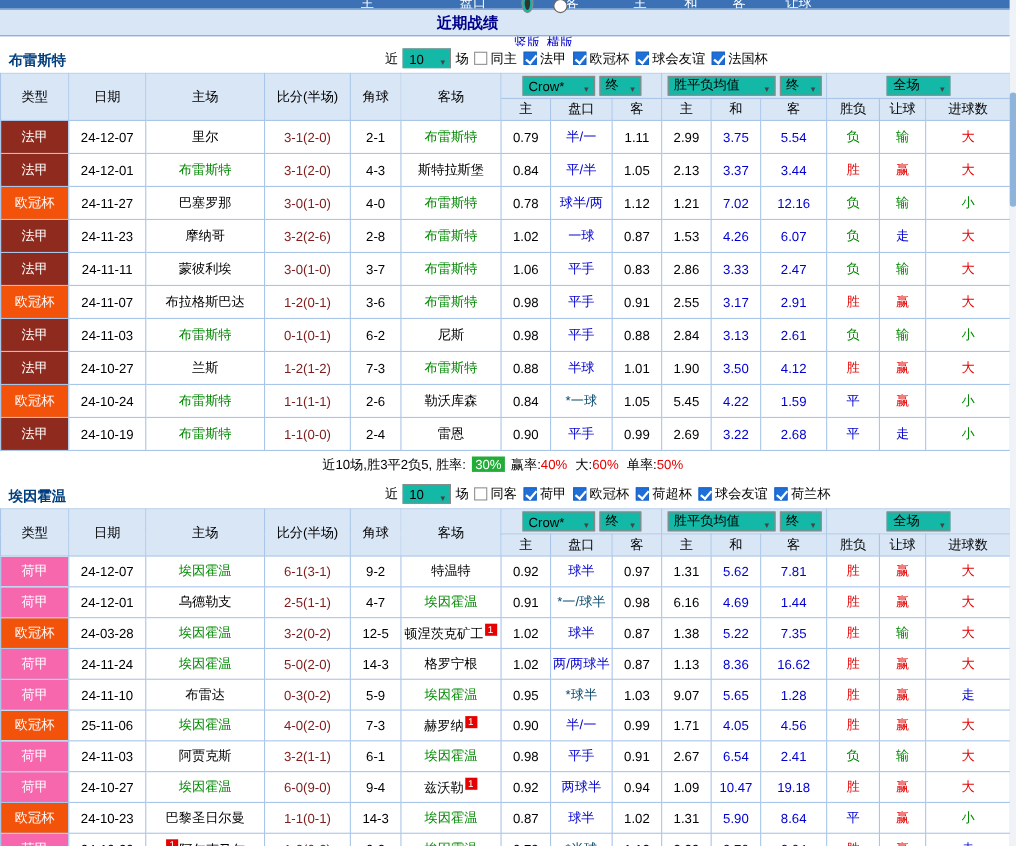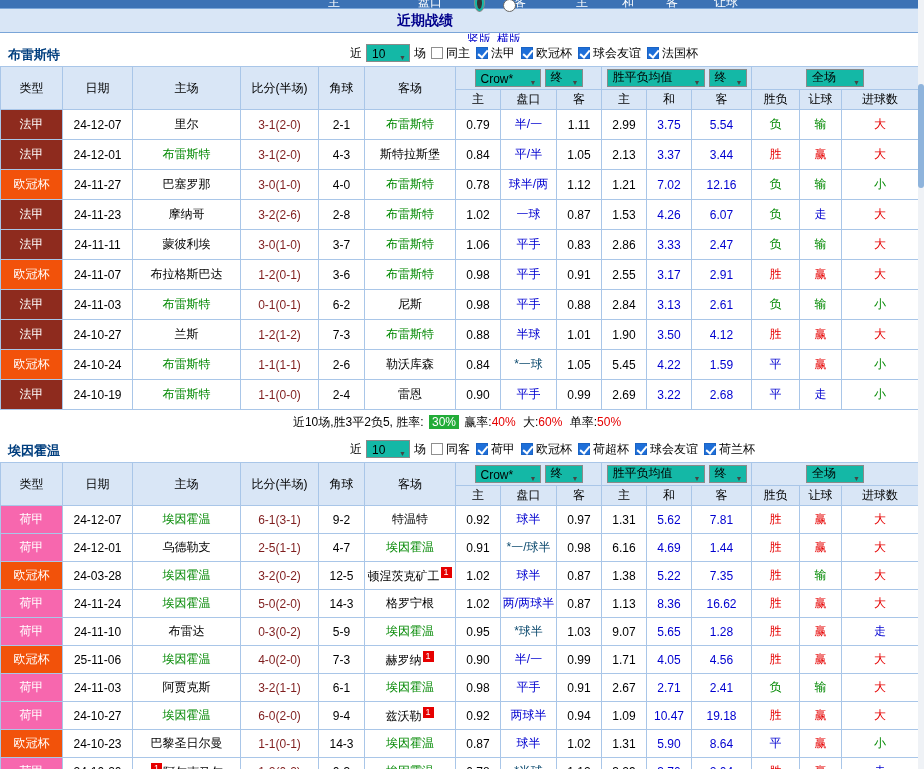--- a/index.html
+++ b/index.html
@@ -543,31 +543,31 @@
               <td class="lg-ere">荷甲</td>
               <td>24-11-03</td>
               <td class="team-cell"><span>阿贾克斯</span></td>
               <td class="score">3-2(1-1)</td>
               <td>6-1</td>
               <td class="team-cell"><span class="team-focus">埃因霍温</span></td>
               <td>0.98</td>
               <td class="hc">平手</td>
               <td>0.91</td>
               <td>2.67</td>
-              <td class="eu-d">2.71</td>
+              <td class="eu-d">6.54</td>
               <td class="eu-a">2.41</td>
               <td class="c-g">负</td>
               <td class="c-g">输</td>
               <td class="c-r">大</td>
             </tr>
             <tr>
               <td class="lg-ere">荷甲</td>
               <td>24-10-27</td>
               <td class="team-cell"><span class="team-focus">埃因霍温</span></td>
-              <td class="score">6-0(2-0)</td>
+              <td class="score">6-0(9-0)</td>
               <td>9-4</td>
               <td class="team-cell"><span>兹沃勒</span><span class="rc">1</span></td>
               <td>0.92</td>
               <td class="hc">两球半</td>
               <td>0.94</td>
               <td>1.09</td>
               <td class="eu-d">10.47</td>
               <td class="eu-a">19.18</td>
               <td class="c-r">胜</td>
               <td class="c-r">赢</td>

